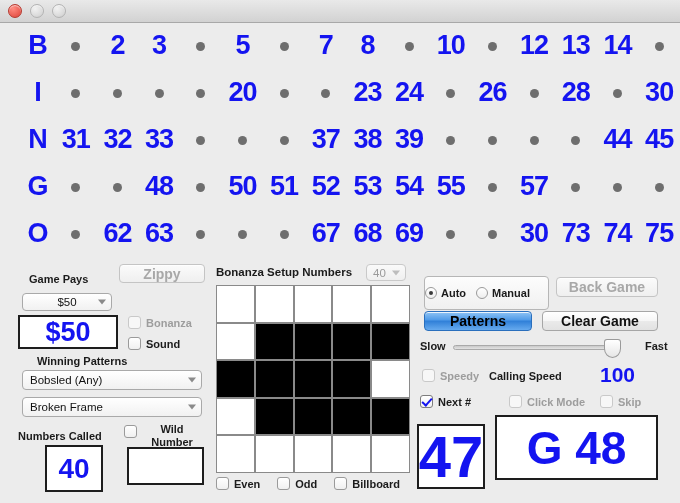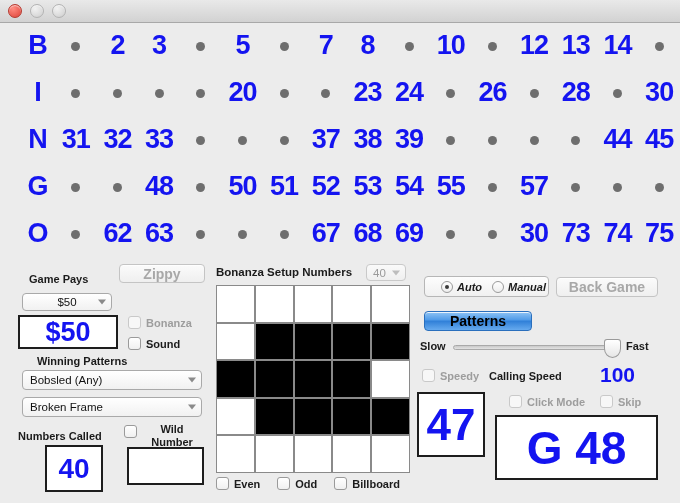--- a/index.html
+++ b/index.html
@@ -130,47 +130,47 @@
   #bonanza-grid{
     position:absolute;left:216px;top:285px;width:194px;height:188px;
     display:grid;grid-template-columns:repeat(5,1fr);grid-template-rows:repeat(5,1fr);
     gap:2px;background:#8a8a8a;border:1px solid #8a8a8a;box-sizing:border-box;
   }
   .bcell{background:#ffffff;}
   .bcell.filled{background:#000000;}
   #bonanza-opts{position:absolute;left:216px;top:477px;display:flex;gap:17px;align-items:center;}
 
   
-  #mode-group{position:absolute;left:424px;top:276px;width:125px;height:21px;
+  #mode-group{position:absolute;left:424px;top:276px;width:125px;height:34px;
     border:1px solid #b6b6b6;border-radius:4px;
     background:linear-gradient(to bottom,#fdfdfd,#f0f0f0);
-    display:flex;align-items:center;gap:10px;padding-left:16px;box-sizing:border-box;font-style:italic;}
+    display:flex;align-items:center;gap:10px;padding-left:0;box-sizing:border-box;}
   #startgame-btn{position:absolute;left:556px;top:277px;width:102px;height:20px;}
   #continue-btn{position:absolute;left:424px;top:311px;width:108px;height:20px;}
   #cleargame-btn{position:absolute;left:542px;top:311px;width:116px;height:20px;}
 
   #slow-label{position:absolute;left:420px;top:340px;}
-  #fast-label{position:absolute;left:626px;top:340px;}
+  #fast-label{position:absolute;left:645px;top:340px;}
   #slider-track{position:absolute;left:453px;top:345px;width:168px;height:5px;
     background:linear-gradient(to bottom,#c9c9c9,#e3e3e3);
     border:1px solid #a9a9a9;border-radius:3px;box-sizing:border-box;}
   #slider-knob{position:absolute;left:604px;top:339px;width:17px;height:19px;
     background:linear-gradient(to bottom,#ffffff,#e6e6e6);
     border:1px solid #9a9a9a;
     border-radius:3px 3px 50% 50%;box-sizing:border-box;}
 
   #speedy-chk{position:absolute;left:422px;top:369px;}
   #callspeed-label{position:absolute;left:489px;top:370px;}
   #callspeed-value{position:absolute;left:600px;top:363px;font-size:21px;
     color:#1414f0;font-weight:bold;}
 
   #next-chk{position:absolute;left:420px;top:395px;}
   #click-chk{position:absolute;left:509px;top:395px;}
   #skip-chk{position:absolute;left:600px;top:395px;}
-  #next-value{position:absolute;left:417px;top:392px;width:68px;height:65px;font-size:44px;}
+  #next-value{position:absolute;left:417px;top:424px;width:68px;height:65px;font-size:58px;}
   #current-call{position:absolute;left:495px;top:415px;width:163px;height:65px;font-size:46px;}
 </style>
 </head>
 <body>
 
 <div id="app">
 
   <div class="titlebar">
     <div class="tb-buttons">
       <div class="tb-dot tb-close"></div>
@@ -365,20 +365,21 @@
       <div class="rdot on"></div>
       <span class="chklbl">Auto</span>
     </div>
     <div class="radio">
       <div class="rdot"></div>
       <span class="chklbl">Manual</span>
     </div>
   </div>
   <div class="btn disabled" id="startgame-btn">Back Game</div>
   <div class="btn primary" id="continue-btn">Patterns</div>
+  <div class="btn" id="cleargame-btn">Clear Game</div>
 
   <div class="lbl" id="slow-label">Slow</div>
   <div id="slider-track"></div>
   <div id="slider-knob"></div>
   <div class="lbl" id="fast-label">Fast</div>
 
   <div class="chk" id="speedy-chk">
     <div class="chkbox dim"></div>
     <span class="chklbl dim">Speedy</span>
   </div>

